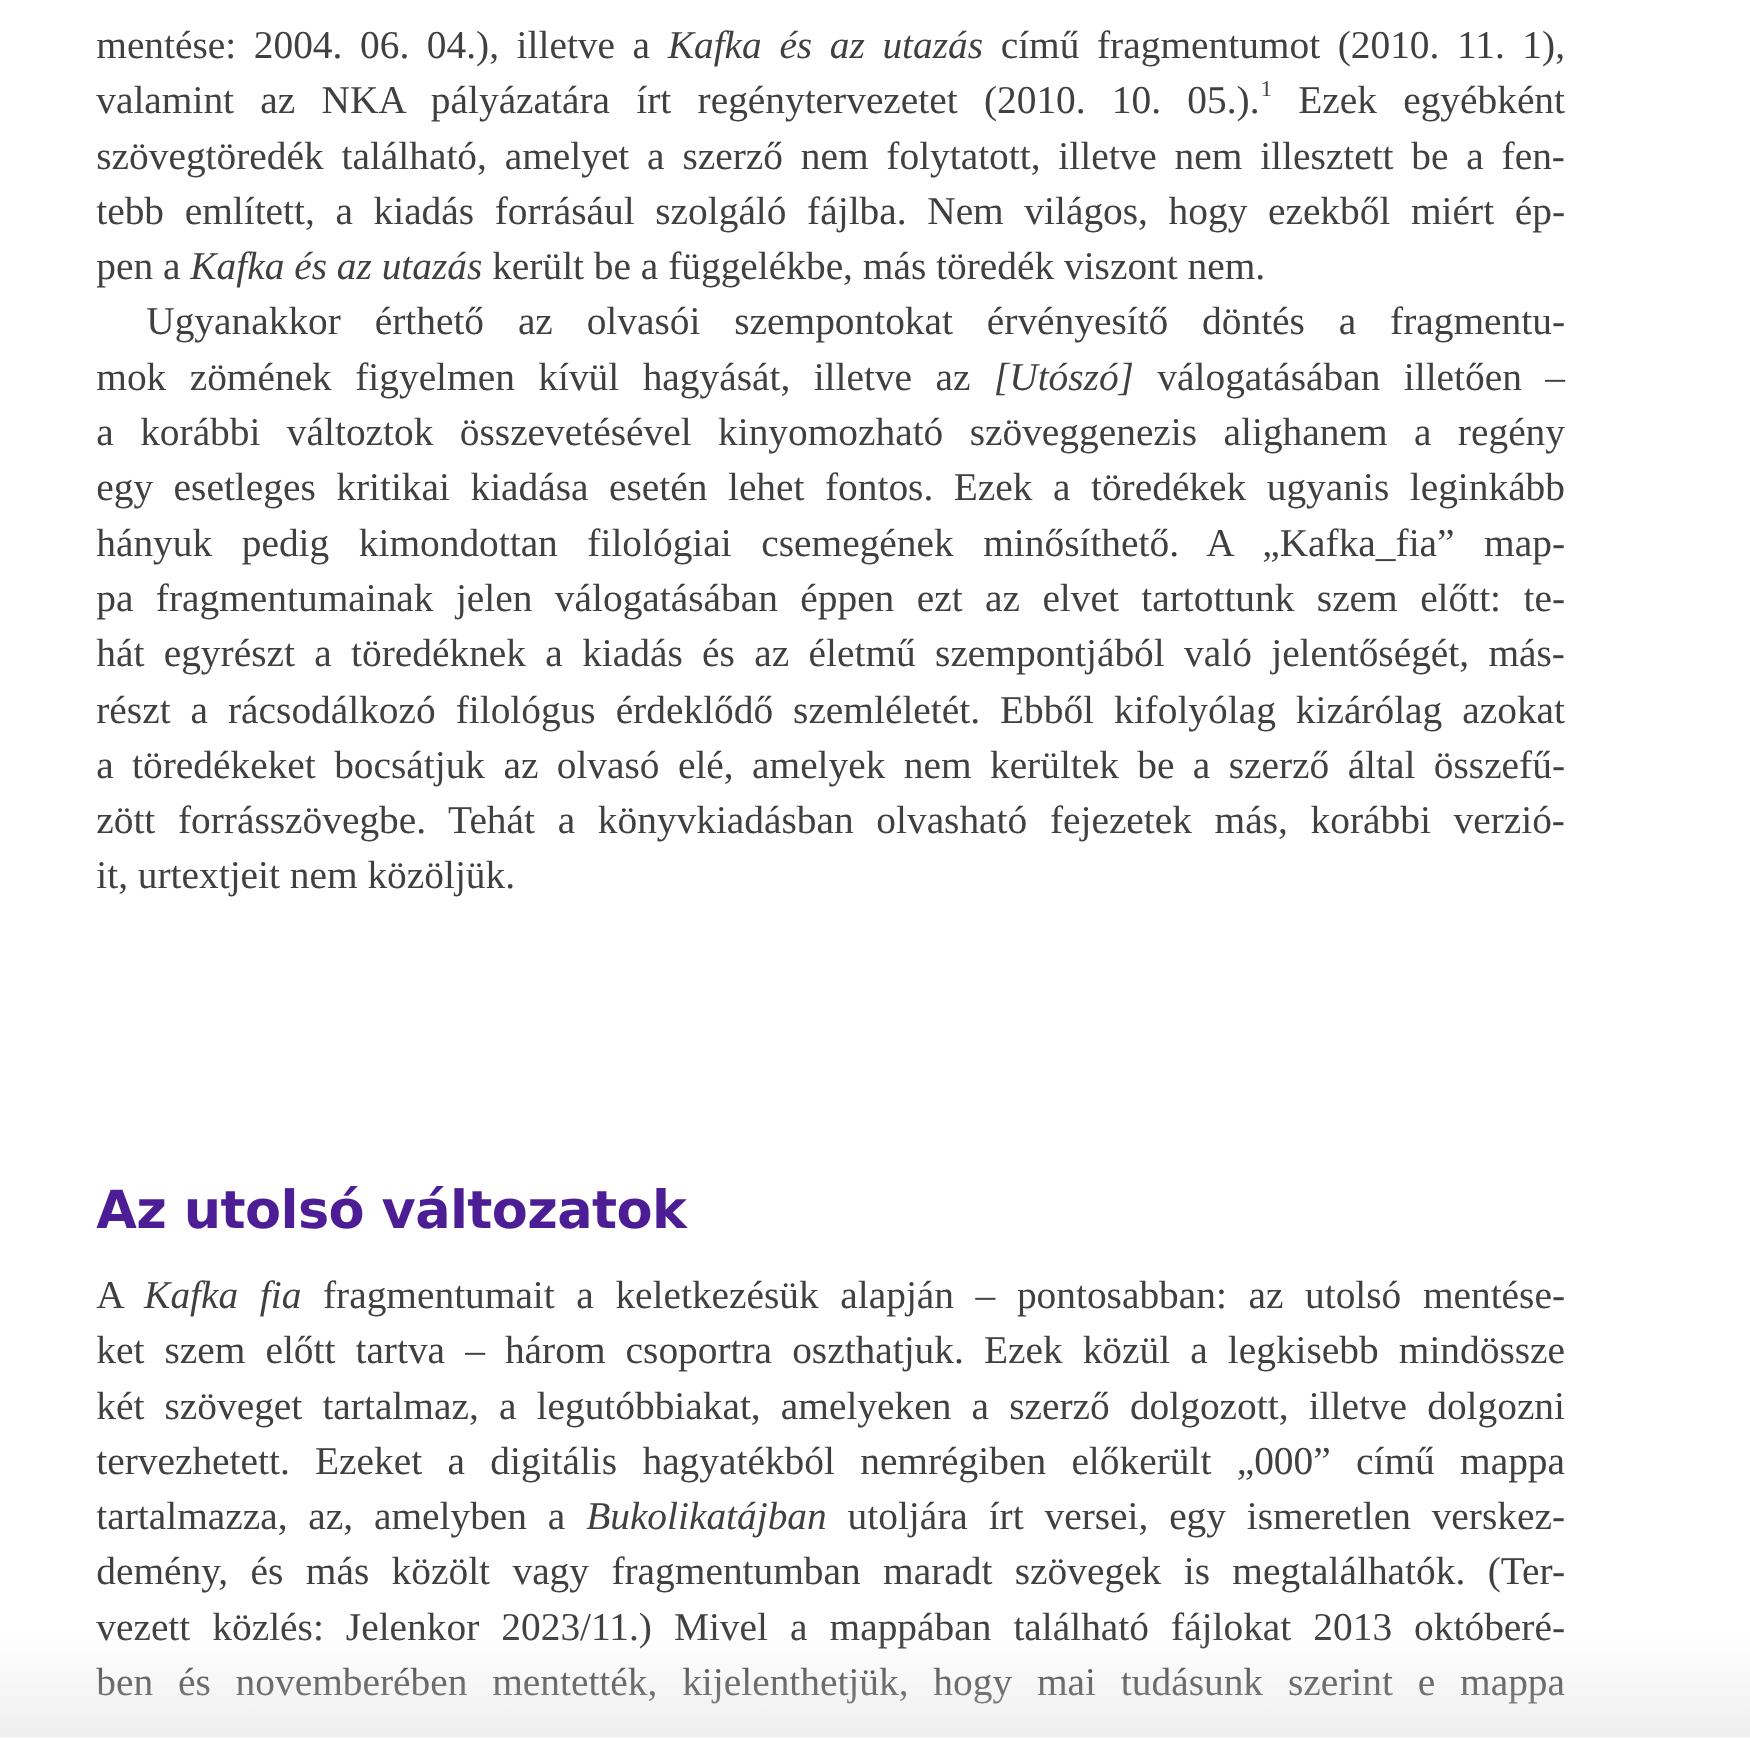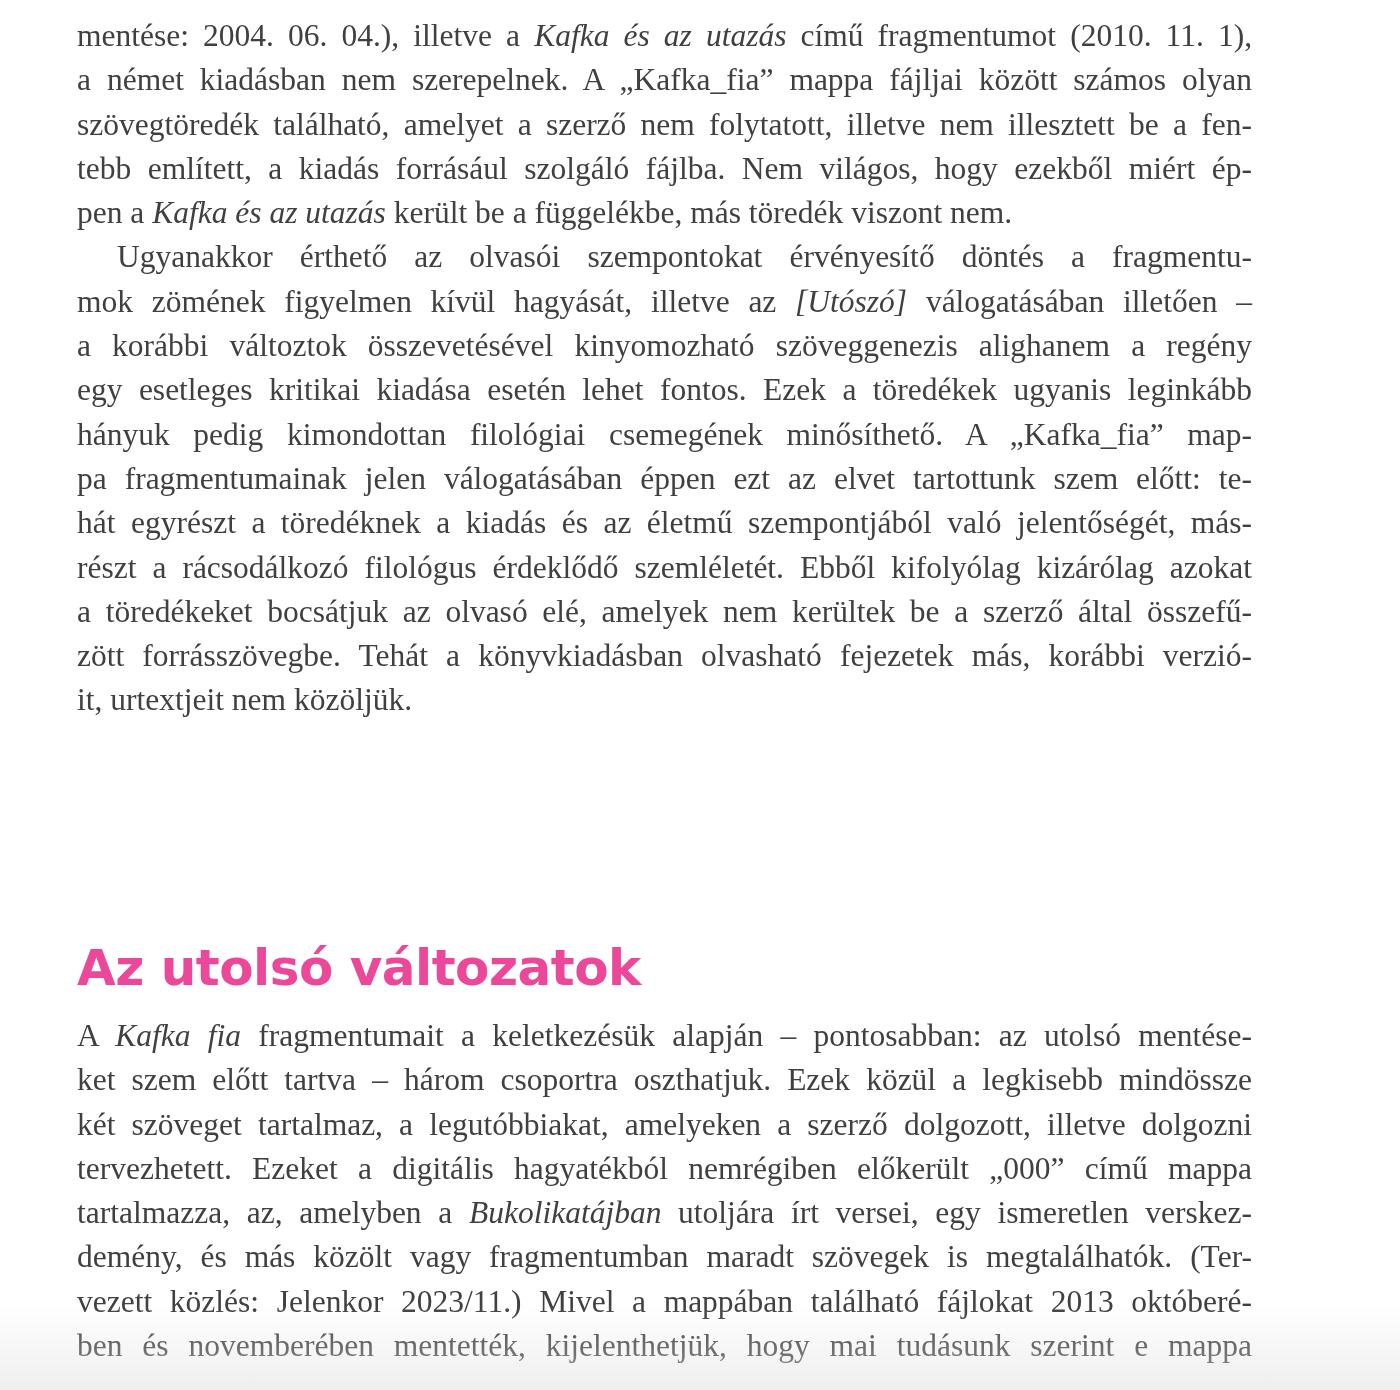--- a/index.html
+++ b/index.html
@@ -50,23 +50,23 @@
     vertical-align: 13px;
     margin-left: 1px;
   }
   .heading {
     position: absolute;
     left: 77px;
     top: 938px;
     margin: 0;
     font-family: "DejaVu Sans", "Liberation Sans", sans-serif;
     font-weight: bold;
-    font-size: 50px;
+    font-size: 42px;
     line-height: 60px;
-    color: #ec4899;
+    color: #4c1d95;
     letter-spacing: -0.5px;
   }
   .page2 {
     top: 1014px;
   }
   .fade {
     position: absolute;
     left: 0;
     right: 0;
     bottom: 0;
@@ -74,21 +74,21 @@
     background: linear-gradient(to bottom, rgba(255,255,255,0) 0%, rgba(225,225,225,0.55) 100%);
     pointer-events: none;
   }
 </style>
 </head>
 <body>
 
 <div class="page">
   <p class="para">
       <span class="line"><span>mentése: 2004. 06. 04.), illetve a </span><em>Kafka és az utazás</em><span> című fragmentumot (2010. 11. 1),</span></span>
-      <span class="line"><span>a német kiadásban nem szerepelnek. A „Kafka_fia” mappa fájljai között számos olyan</span></span>
+      <span class="line"><span>valamint az NKA pályázatára írt regénytervezetet (2010. 10. 05.).</span><sup class="fn">1</sup><span> Ezek egyébként</span></span>
       <span class="line"><span>szövegtöredék található, amelyet a szerző nem folytatott, illetve nem illesztett be a fen-</span></span>
       <span class="line"><span>tebb említett, a kiadás forrásául szolgáló fájlba. Nem világos, hogy ezekből miért ép-</span></span>
       <span class="line last"><span>pen a </span><em>Kafka és az utazás</em><span> került be a függelékbe, más töredék viszont nem.</span></span>
     </p>
   <p class="para">
       <span class="line indent"><span>Ugyanakkor érthető az olvasói szempontokat érvényesítő döntés a fragmentu-</span></span>
       <span class="line"><span>mok zömének figyelmen kívül hagyását, illetve az </span><em>[Utószó]</em><span> válogatásában illetően –</span></span>
       <span class="line"><span>a korábbi változtok összevetésével kinyomozható szöveggenezis alighanem a regény</span></span>
       <span class="line"><span>egy esetleges kritikai kiadása esetén lehet fontos. Ezek a töredékek ugyanis leginkább</span></span>
       <span class="line"><span>hányuk pedig kimondottan filológiai csemegének minősíthető. A „Kafka_fia” map-</span></span>

